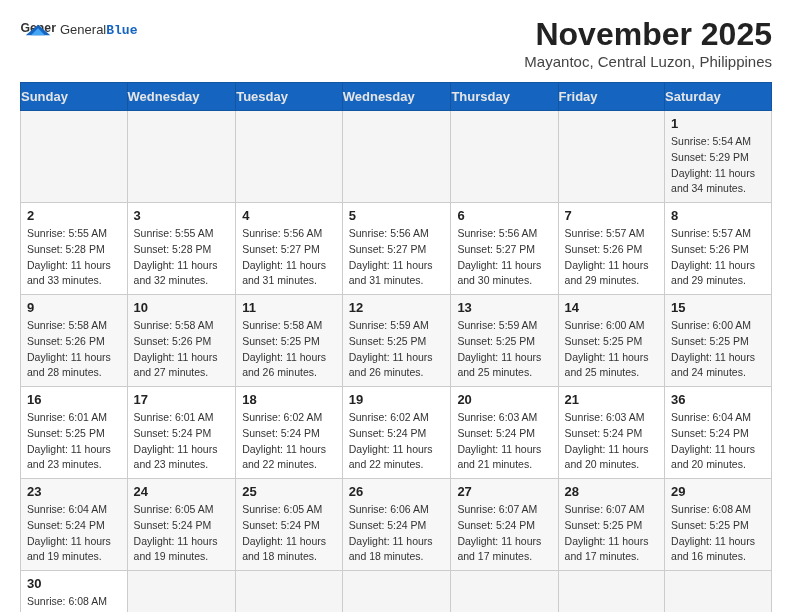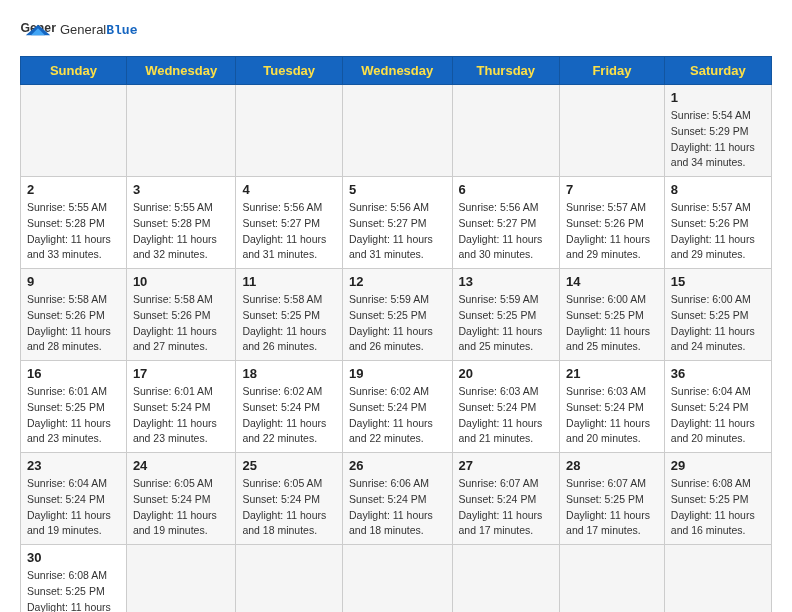--- a/index.html
+++ b/index.html
@@ -37,23 +37,23 @@
       font-size: 15px;
       color: #444;
     }
     .calendar-table {
       width: 100%;
       border-collapse: collapse;
       border: 1px solid #bbb;
     }
     .calendar-table th {
       background-color: #1565c0;
-      color: #fde047;
-      text-align: center;
-      padding: 6px 8px;
+      color: #e5e5e5;
+      text-align: left;
+      padding: 6px 0;
       font-size: 13px;
       font-weight: bold;
       border: 1px solid #1255a0;
     }
     .calendar-table td {
       vertical-align: top;
       padding: 5px 6px;
       border: 1px solid #ccc;
       font-size: 10.5px;
       color: #333;
@@ -101,20 +101,22 @@
       <polygon points="6,22 20,10 34,22" fill="#1565c0"></polygon>
       <polygon points="12,22 20,14 28,22" fill="#42a5f5"></polygon>
     </svg>
     <div>
       <div style="font-size:13px;color:#333;line-height:1;">
         <span style="color:#333;">General</span><span style="color:#1565c0;font-weight:bold;font-family:Liberation Mono, monospace;">Blue</span>
       </div>
     </div>
   </div>
   <div class="title-block">
+    <div class="month-title">November 2025</div>
+    <div class="location-title">Mayantoc, Central Luzon, Philippines</div>
   </div>
 </div>
 
 <table class="calendar-table">
   <thead>
     <tr>
     <th>Sunday</th>
         <th>Wednesday</th>
         <th>Tuesday</th>
         <th>Wednesday</th>

